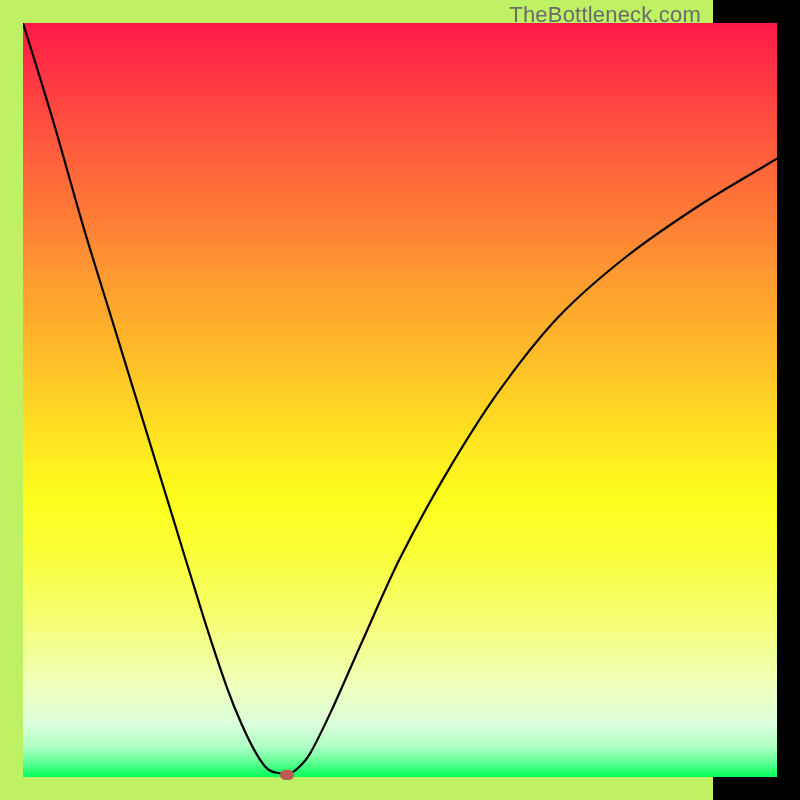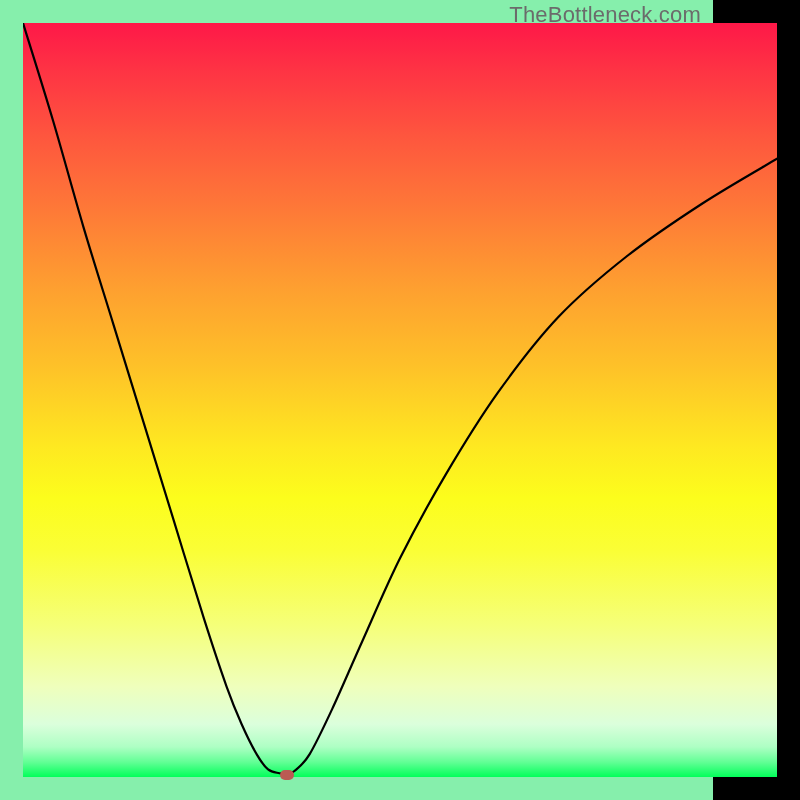--- a/index.html
+++ b/index.html
@@ -1,21 +1,21 @@
 <!DOCTYPE html>
 <html><head>
 <meta charset="utf-8">
 <style>
   * { margin: 0; padding: 0; box-sizing: border-box; }
   html, body { width: 800px; height: 800px; overflow: hidden; background: #000; }
   .frame {
     position: relative;
     width: 713px;
     height: 800px;
-    background: #86efac;
+    background: #bef264;
   }
   .watermark {
     position: absolute;
     top: 2px;
     right: 12px;
     font-family: Arial, Helvetica, sans-serif;
     font-size: 22px;
     color: #6b6b6b;
     font-weight: 500;
     letter-spacing: 0.2px;

